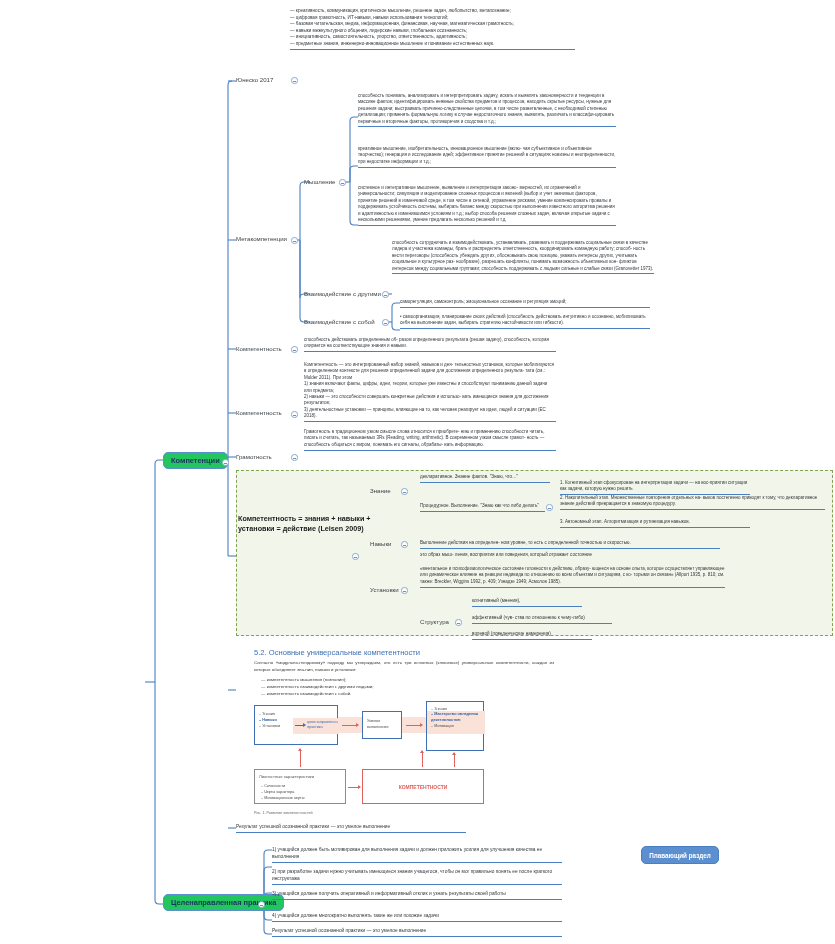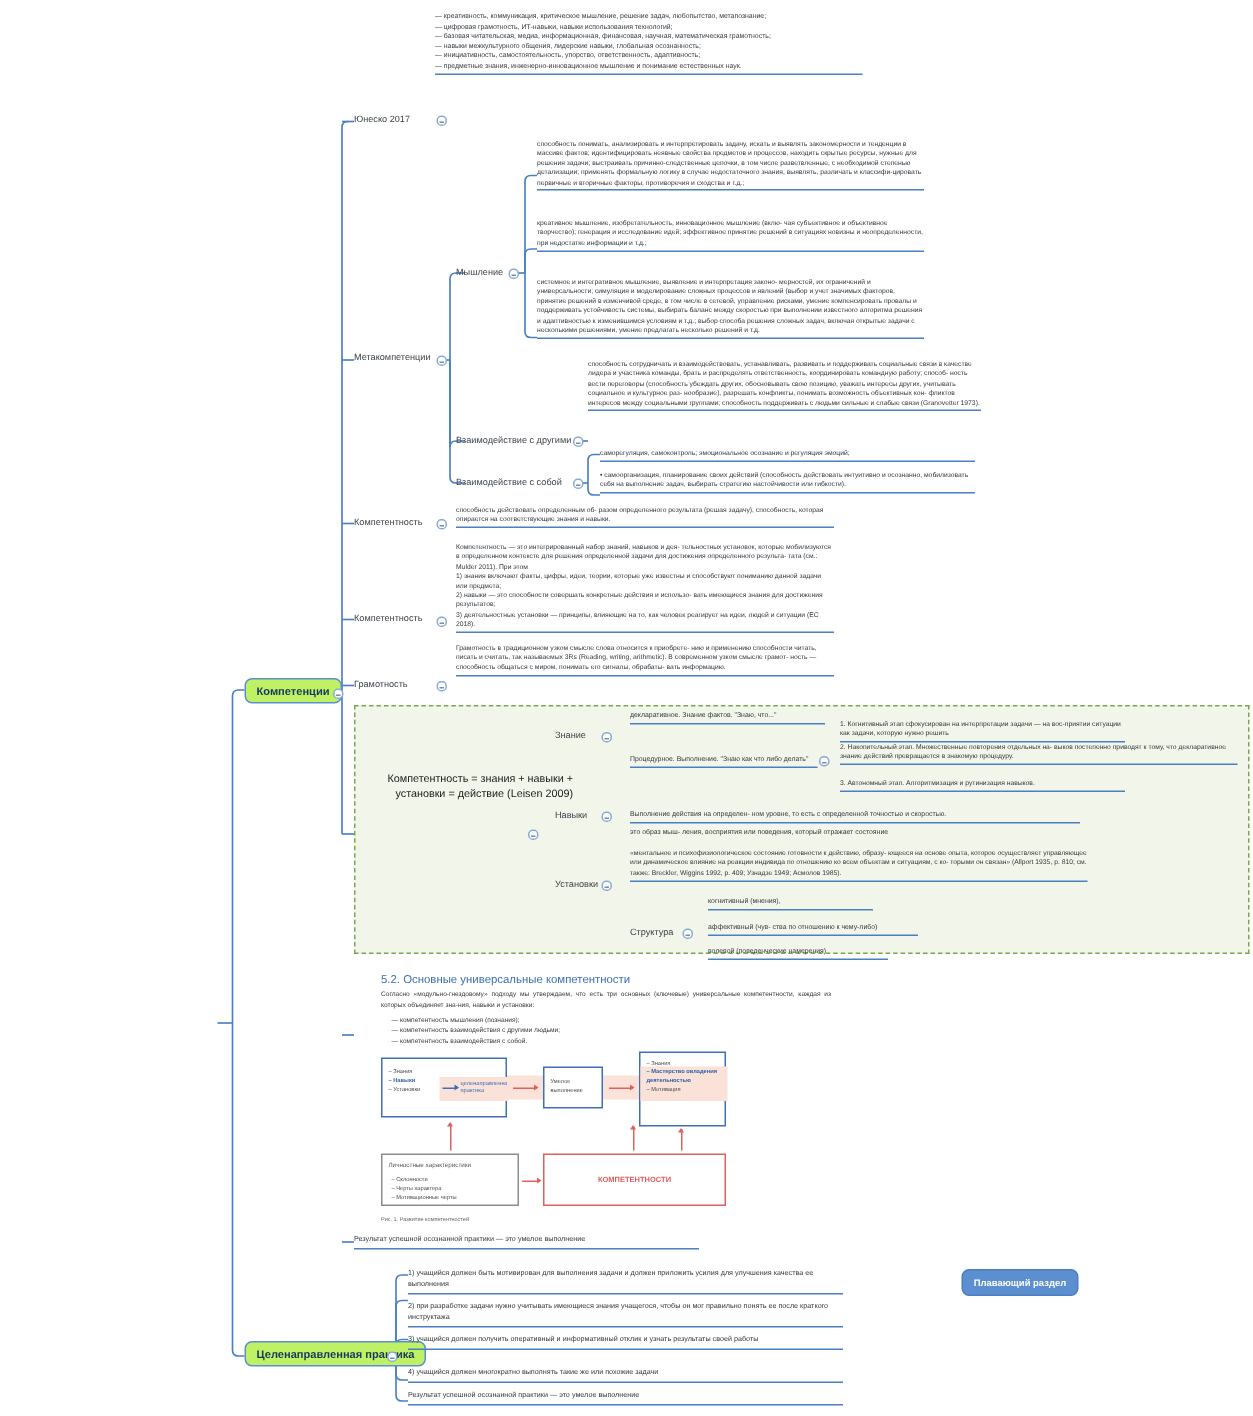--- a/index.html
+++ b/index.html
@@ -20,21 +20,21 @@
 
   
   .root {
     left:8px; top:664px; width:137px; height:36px;
     background:#dbe5f4; border:2px solid #3f7ac4; border-radius:8px;
     display:flex; align-items:center; justify-content:center;
     font-size:10.5px; font-weight:bold; color:#17365d;
   }
   
   .branch {
-    background:#bef264; border:1.3px solid #5b8fd0; border-radius:5px;
+    background:#22c55e; border:1.3px solid #5b8fd0; border-radius:5px;
     display:flex; align-items:center; justify-content:center;
     font-size:7.4px; font-weight:bold; color:#17365d;
     padding:3px 7px;
   }
 
   
   .tnode {
     position:absolute;
     border-bottom:1.1px solid #4a7fc1;
     padding-bottom:1.5px;
@@ -53,22 +53,22 @@
     content:""; position:absolute; left:1.2px; top:2.5px;
     width:3.3px; height:1px; background:#6e90bb;
   }
 
   
   .green-box {
     position:absolute; left:236px; top:470px; width:597px; height:166px;
     background:#f2f6ea; border:1.4px dashed #7fa34f;
   }
   .green-title{
-    position:absolute; left:224px; top:514px; width:158px;
-    font-size:7.2px; font-weight:normal; color:#1b1b1b; line-height:1.45;text-align:right;
+    position:absolute; left:238px; top:514px; width:158px;
+    font-size:7.2px; font-weight:bold; color:#1b1b1b; line-height:1.45;
   }
 
   
   .doc {
     position:absolute; left:236px; top:643px; width:597px; height:185px;
     background:#ffffff;
   }
   .doc h3 { margin:0; font-size:7.6px; font-weight:normal; color:#3d6fb4; }
   .doc p  { margin:3px 0 0 0; font-size:4.4px; line-height:1.55; color:#3a3a3a; text-align:justify; }
   .doc ul { margin:2px 0 0 0; padding-left:7px; list-style:none; }

